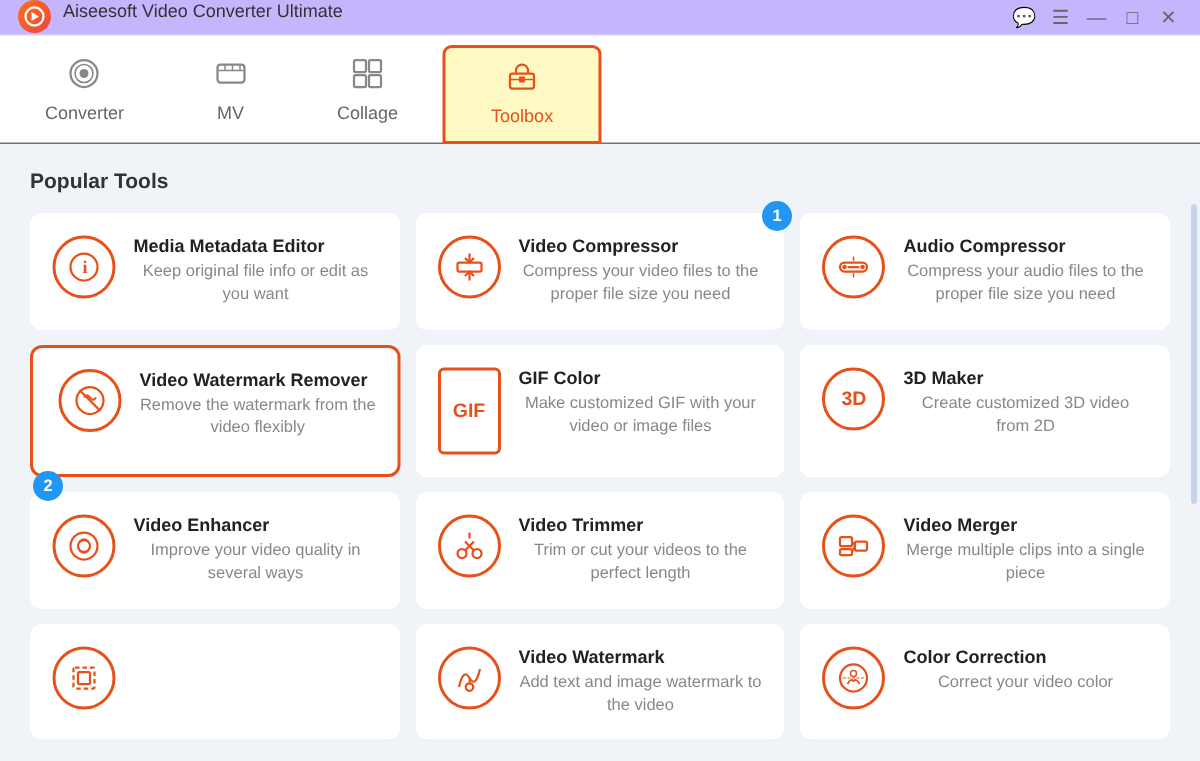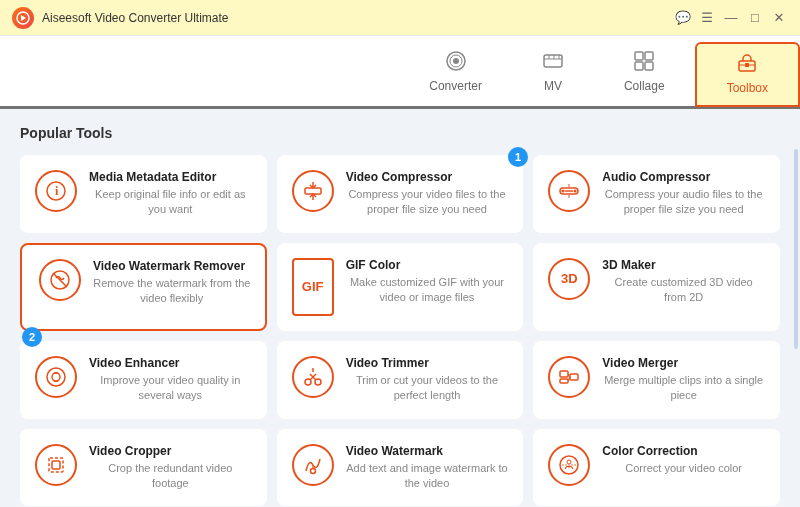--- a/index.html
+++ b/index.html
@@ -9,24 +9,23 @@
       width: 800px;
       height: 507px;
       overflow: hidden;
       display: flex;
       flex-direction: column;
     }
 
     
     .title-bar {
       display: flex;
-      align-items: center;
-      background: #fef9c3;
+      background: #c4b5fd;
       padding: 0 12px;
-      height: 36px;
+      height: 24px;
       border-bottom: 1px solid #e5e8ec;
     }
     .title-bar-logo {
       width: 22px;
       height: 22px;
       border-radius: 50%;
       background: linear-gradient(135deg, #f97316, #ef4444);
       display: flex;
       align-items: center;
       justify-content: center;
@@ -55,24 +54,24 @@
       align-items: center;
       justify-content: center;
       color: #666;
       font-size: 13px;
     }
 
     
     .nav-bar {
       background: #ffffff;
       display: flex;
-      justify-content: flex-end;
+      justify-content: flex-start;
       gap: 0;
       padding: 6px 0 0;
-      border-bottom: 3px solid #737373;
+      border-bottom: 1px solid #737373;
     }
     .nav-tab {
       display: flex;
       flex-direction: column;
       align-items: center;
       padding: 8px 30px 10px;
       cursor: pointer;
       color: #666;
       font-size: 12px;
       gap: 4px;
@@ -394,24 +393,20 @@
       </div>
     </div>
 
     <div class="tool-card">
       <div class="tool-icon-wrap">
         <svg width="22" height="22" viewBox="0 0 22 22" fill="none">
           <rect x="4" y="4" width="14" height="14" rx="1" stroke="#e8501a" stroke-width="1.5" stroke-dasharray="3 2"></rect>
           <rect x="7" y="7" width="8" height="8" rx="1" stroke="#e8501a" stroke-width="1.5"></rect>
         </svg>
       </div>
-      <div class="tool-info">
-        <div class="tool-name">Video Cropper</div>
-        <div class="tool-desc">Crop the redundant video footage</div>
-      </div>
     </div>
 
     <div class="tool-card">
       <div class="tool-icon-wrap">
         <svg width="22" height="22" viewBox="0 0 22 22" fill="none">
           <path d="M4 17 Q7 4 11 11 Q15 18 18 5" stroke="#e8501a" stroke-width="1.5" fill="none"></path>
           <circle cx="11" cy="17" r="2.5" stroke="#e8501a" stroke-width="1.5"></circle>
           <line x1="11" y1="14.5" x2="11" y2="11" stroke="#e8501a" stroke-width="1.2"></line>
         </svg>
       </div>

